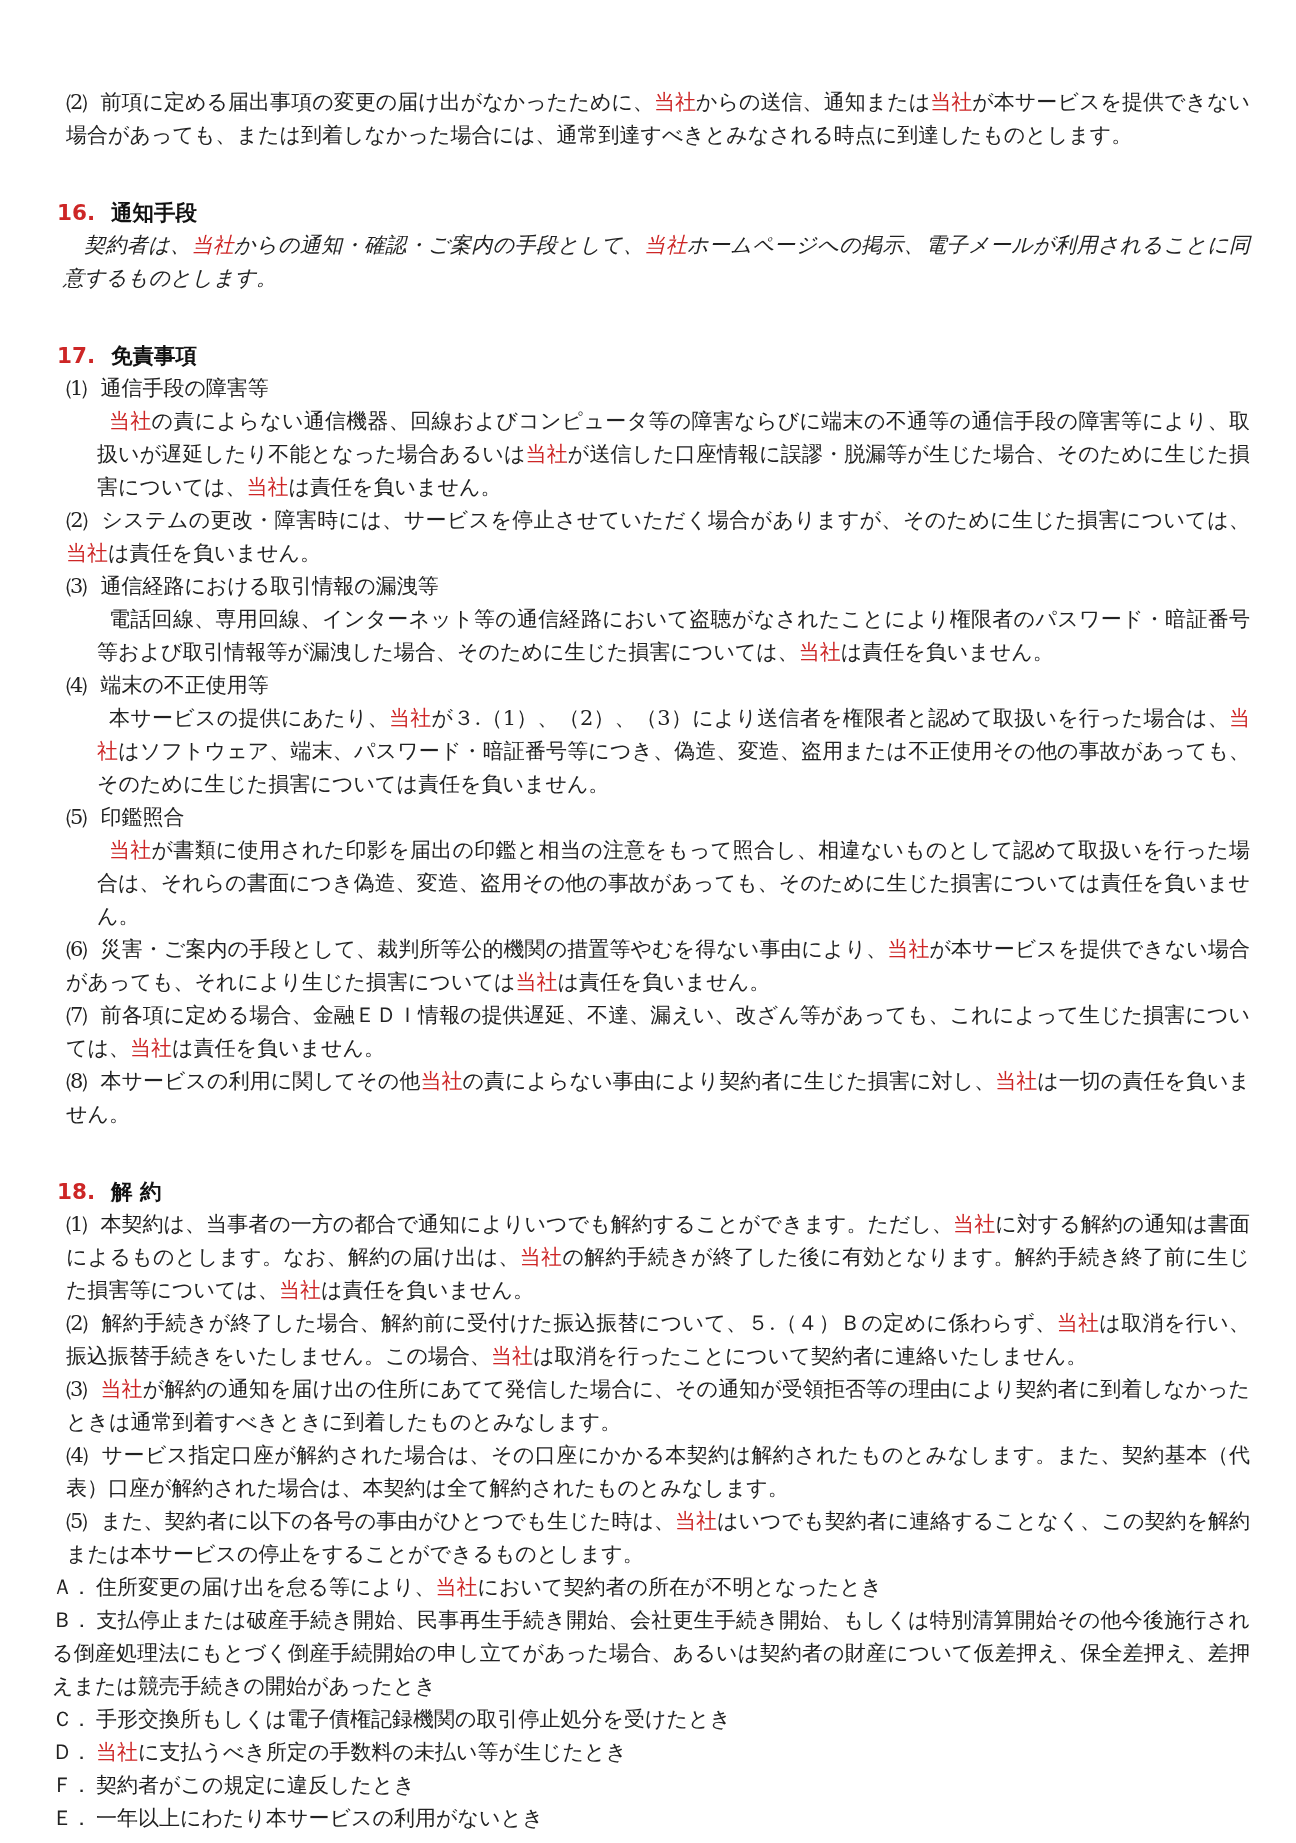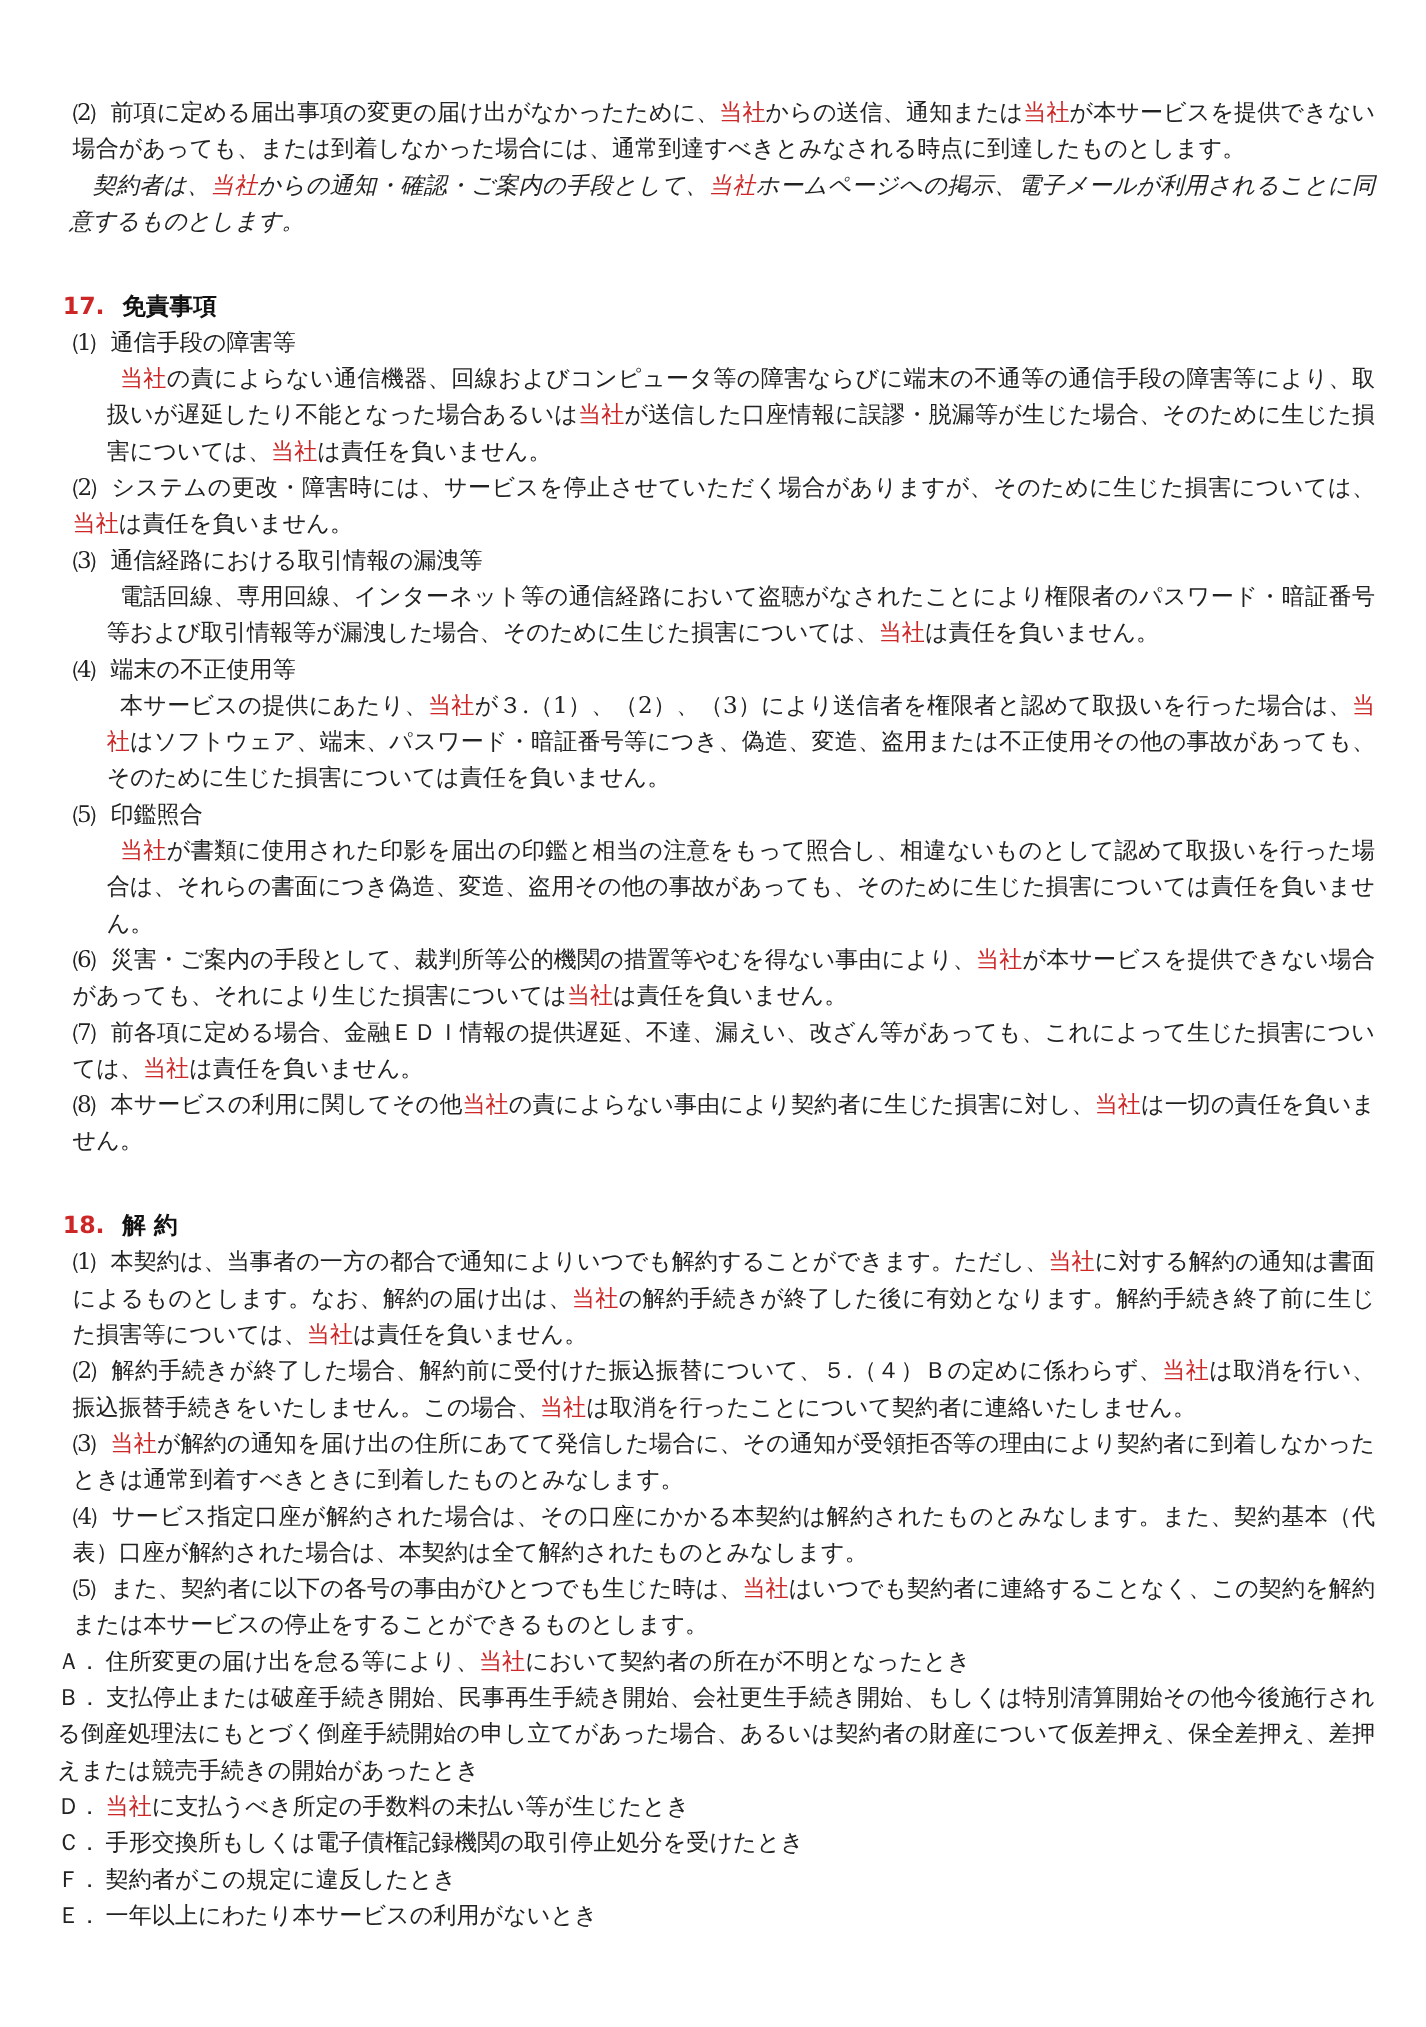--- a/index.html
+++ b/index.html
@@ -41,20 +41,21 @@
     text-indent: 0;
   }
   .sec-num { color: var(--accent); margin-right: 16px; }
   .red { color: var(--accent); }
 </style>
 </head>
 <body style="background: rgb(255, 255, 255);">
 
 <div class="doc" id="doc-root">
     <div class="block item"><span class="marker">（2）</span><span>前項に定める届出事項の変更の届け出がなかったために、</span><span class="red">当社</span><span>からの送信、通知または</span><span class="red">当社</span><span>が本サービスを提供できない場合があっても、または到着しなかった場合には、通常到達すべきとみなされる時点に到達したものとします。</span></div>
+    <div class="sec-head"><span class="sec-num">16.</span><span>通知手段</span></div>
     <div class="block para"><span>契約者は、</span><span class="red">当社</span><span>からの通知・確認・ご案内の手段として、</span><span class="red">当社</span><span>ホームページへの掲示、電子メールが利用されることに同意するものとします。</span></div>
     <div class="sec-head"><span class="sec-num">17.</span><span>免責事項</span></div>
     <div class="block item"><span class="marker">（1）</span><span>通信手段の障害等</span></div>
     <div class="block subpara"><span class="red">当社</span><span>の責によらない通信機器、回線およびコンピュータ等の障害ならびに端末の不通等の通信手段の障害等により、取扱いが遅延したり不能となった場合あるいは</span><span class="red">当社</span><span>が送信した口座情報に誤謬・脱漏等が生じた場合、そのために生じた損害については、</span><span class="red">当社</span><span>は責任を負いません。</span></div>
     <div class="block item"><span class="marker">（2）</span><span>システムの更改・障害時には、サービスを停止させていただく場合がありますが、そのために生じた損害については、</span><span class="red">当社</span><span>は責任を負いません。</span></div>
     <div class="block item"><span class="marker">（3）</span><span>通信経路における取引情報の漏洩等</span></div>
     <div class="block subpara"><span>電話回線、専用回線、インターネット等の通信経路において盗聴がなされたことにより権限者のパスワード・暗証番号等および取引情報等が漏洩した場合、そのために生じた損害については、</span><span class="red">当社</span><span>は責任を負いません。</span></div>
     <div class="block item"><span class="marker">（4）</span><span>端末の不正使用等</span></div>
     <div class="block subpara"><span>本サービスの提供にあたり、</span><span class="red">当社</span><span>が３.（1）、（2）、（3）により送信者を権限者と認めて取扱いを行った場合は、</span><span class="red">当社</span><span>はソフトウェア、端末、パスワード・暗証番号等につき、偽造、変造、盗用または不正使用その他の事故があっても、そのために生じた損害については責任を負いません。</span></div>
     <div class="block item"><span class="marker">（5）</span><span>印鑑照合</span></div>
@@ -63,17 +64,17 @@
     <div class="block item"><span class="marker">（7）</span><span>前各項に定める場合、金融ＥＤＩ情報の提供遅延、不達、漏えい、改ざん等があっても、これによって生じた損害については、</span><span class="red">当社</span><span>は責任を負いません。</span></div>
     <div class="block item"><span class="marker">（8）</span><span>本サービスの利用に関してその他</span><span class="red">当社</span><span>の責によらない事由により契約者に生じた損害に対し、</span><span class="red">当社</span><span>は一切の責任を負いません。</span></div>
     <div class="sec-head"><span class="sec-num">18.</span><span>解 約</span></div>
     <div class="block item"><span class="marker">（1）</span><span>本契約は、当事者の一方の都合で通知によりいつでも解約することができます。ただし、</span><span class="red">当社</span><span>に対する解約の通知は書面によるものとします。なお、解約の届け出は、</span><span class="red">当社</span><span>の解約手続きが終了した後に有効となります。解約手続き終了前に生じた損害等については、</span><span class="red">当社</span><span>は責任を負いません。</span></div>
     <div class="block item"><span class="marker">（2）</span><span>解約手続きが終了した場合、解約前に受付けた振込振替について、５.（４）Ｂの定めに係わらず、</span><span class="red">当社</span><span>は取消を行い、振込振替手続きをいたしません。この場合、</span><span class="red">当社</span><span>は取消を行ったことについて契約者に連絡いたしません。</span></div>
     <div class="block item"><span class="marker">（3）</span><span class="red">当社</span><span>が解約の通知を届け出の住所にあてて発信した場合に、その通知が受領拒否等の理由により契約者に到着しなかったときは通常到着すべきときに到着したものとみなします。</span></div>
     <div class="block item"><span class="marker">（4）</span><span>サービス指定口座が解約された場合は、その口座にかかる本契約は解約されたものとみなします。また、契約基本（代表）口座が解約された場合は、本契約は全て解約されたものとみなします。</span></div>
     <div class="block item"><span class="marker">（5）</span><span>また、契約者に以下の各号の事由がひとつでも生じた時は、</span><span class="red">当社</span><span>はいつでも契約者に連絡することなく、この契約を解約または本サービスの停止をすることができるものとします。</span></div>
     <div class="block subitem"><span class="marker">Ａ．</span><span>住所変更の届け出を怠る等により、</span><span class="red">当社</span><span>において契約者の所在が不明となったとき</span></div>
     <div class="block subitem"><span class="marker">Ｂ．</span><span>支払停止または破産手続き開始、民事再生手続き開始、会社更生手続き開始、もしくは特別清算開始その他今後施行される倒産処理法にもとづく倒産手続開始の申し立てがあった場合、あるいは契約者の財産について仮差押え、保全差押え、差押えまたは競売手続きの開始があったとき</span></div>
+    <div class="block subitem"><span class="marker">Ｃ．</span><span>手形交換所もしくは電子債権記録機関の取引停止処分を受けたとき</span></div>
     <div class="block subitem"><span class="marker">Ｄ．</span><span class="red">当社</span><span>に支払うべき所定の手数料の未払い等が生じたとき</span></div>
-    <div class="block subitem"><span class="marker">Ｃ．</span><span>手形交換所もしくは電子債権記録機関の取引停止処分を受けたとき</span></div>
     <div class="block subitem"><span class="marker">Ｆ．</span><span>契約者がこの規定に違反したとき</span></div>
     <div class="block subitem"><span class="marker">Ｅ．</span><span>一年以上にわたり本サービスの利用がないとき</span></div>
   </div>
 
 </body></html>

